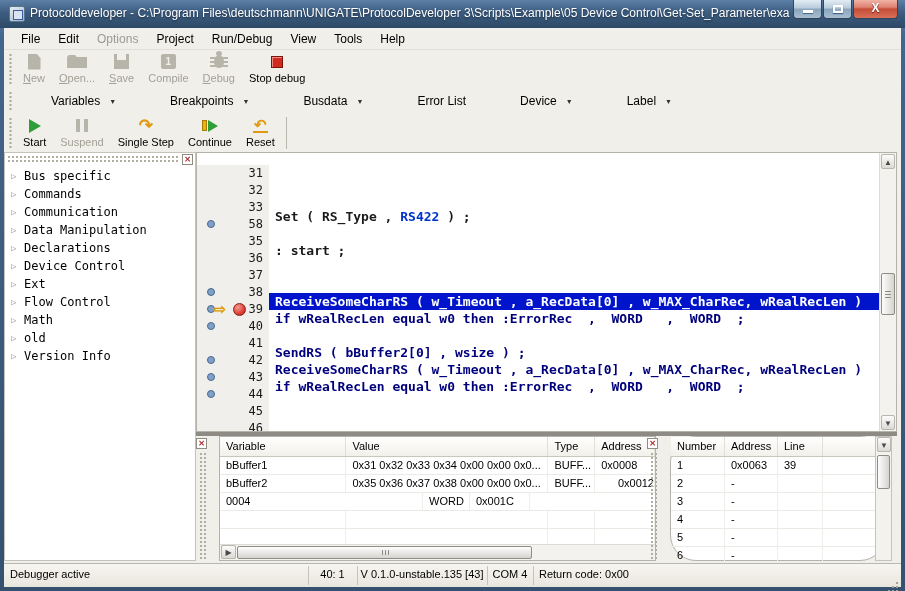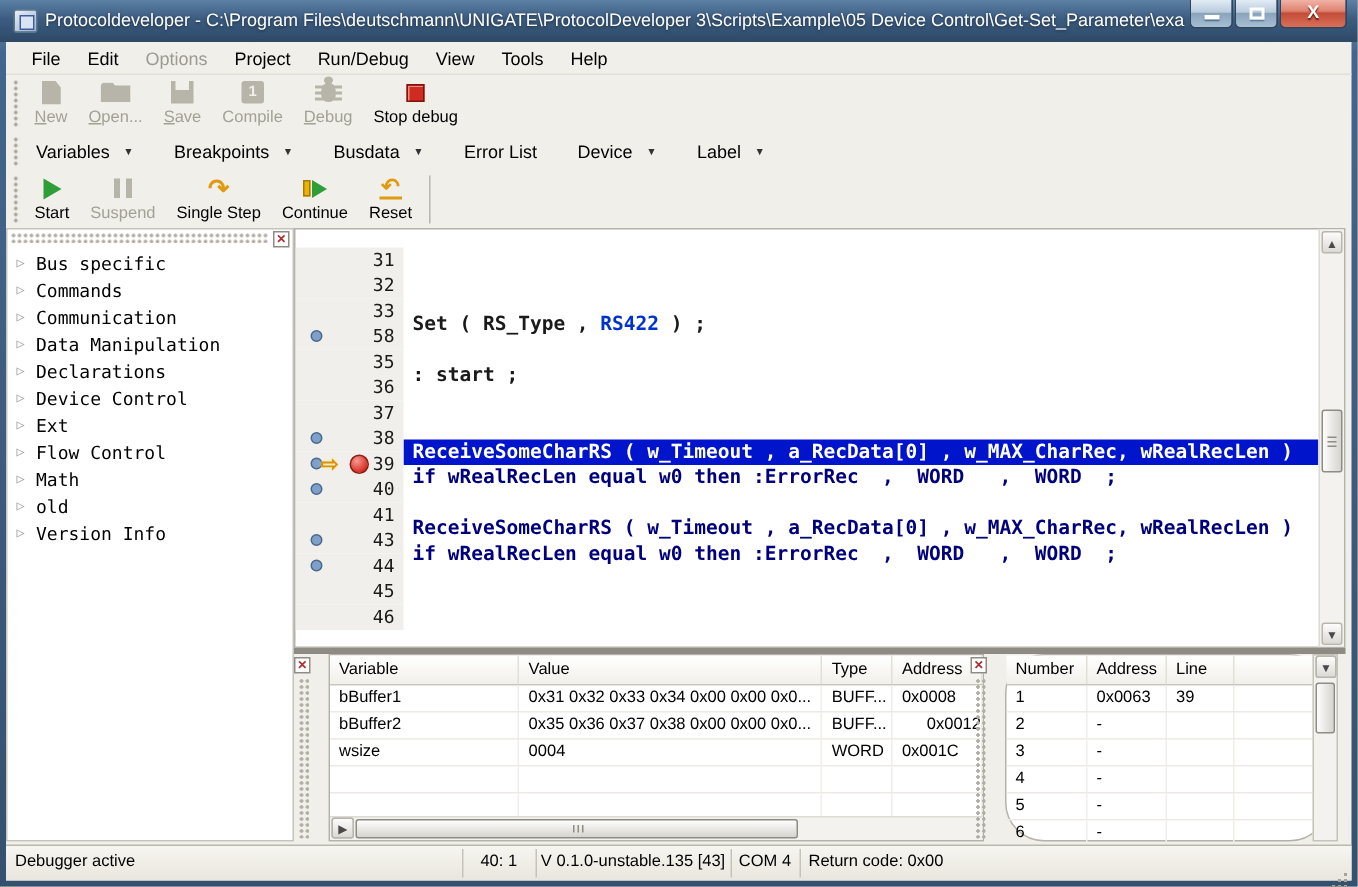--- a/index.html
+++ b/index.html
@@ -47,21 +47,21 @@
   .ic-new { width:13px; height:16px; background:#b7b4a9; clip-path:polygon(0 0,70% 0,100% 30%,100% 100%,0 100%); }
   .ic-open { width:20px; height:13px; background:#b7b4a9; clip-path:polygon(0 100%,0 15%,8% 0,40% 0,48% 15%,100% 15%,100% 100%); }
   .ic-save { width:15px; height:15px; background:#b7b4a9; position:relative; }
   .ic-save::after{ content:""; position:absolute; left:3px; top:0; width:9px; height:6px; background:#f1efe9; }
   .ic-compile { width:15px; height:15px; background:#b7b4a9; border-radius:2px; color:#f1efe9; font-size:10px; font-weight:bold; text-align:center; line-height:15px; }
   .ic-bug { width:10px; height:13px; background:#b7b4a9; border-radius:50% 50% 45% 45%; position:relative; }
   .ic-bug::before{ content:""; position:absolute; left:2px; top:-4px; width:6px; height:5px; border-radius:50%; background:#b7b4a9; }
   .ic-bug::after{ content:""; position:absolute; left:-4px; top:2px; width:18px; height:2px; background:#b7b4a9; box-shadow:0 4px #b7b4a9, 0 8px #b7b4a9; }
   .ic-stop { width:12px; height:12px; background:#cf2b20; border:1px solid #7c140d; box-shadow:inset 1px 1px 0 #f08a80; }
   
-  .tb2 { top:60px; height:26px; align-items:center; }
+  .tb2 { top:60px; height:26px; align-items:center;gap:27px; }
   .dd-btn { display:flex; align-items:center; padding:3px 8px; margin-right:11px; font-size:12px; color:#000; }
   .dd-arrow { font-size:7px; color:#333; margin-left:9px; }
   
   .tb3 { top:86px; height:38px; }
   .tb3 .sep { width:1px; align-self:stretch; margin:3px 4px; background:#b9b6ad; }
   .ic-start { width:0; height:0; border-left:12px solid #2f9e38; border-top:7px solid transparent; border-bottom:7px solid transparent; }
   .ic-pause { display:flex; }
   .ic-pause i { width:4px; height:13px; background:#b7b4a9; margin:0 2px; }
   .ic-step { font-size:17px; font-weight:bold; color:#e09a12; line-height:15px; }
   .ic-cont { display:flex; align-items:center; }
@@ -406,20 +406,27 @@
           </div>
           <div class="ed-line">
             <div class="ed-gutter">
               <span class="ed-num">41</span>
             </div>
             <div class="ed-code"><span class="c-navy"></span></div>
           </div>
           <div class="ed-line">
             <div class="ed-gutter">
               <span class="ed-dot"></span>
+              <span class="ed-num">42</span>
+            </div>
+            <div class="ed-code"><span class="c-navy">SendRS ( bBuffer2[0] , wsize ) ;</span></div>
+          </div>
+          <div class="ed-line">
+            <div class="ed-gutter">
+              <span class="ed-dot"></span>
               <span class="ed-num">43</span>
             </div>
             <div class="ed-code"><span class="c-navy">ReceiveSomeCharRS ( w_Timeout , a_RecData[0] , w_MAX_CharRec, wRealRecLen )</span></div>
           </div>
           <div class="ed-line">
             <div class="ed-gutter">
               <span class="ed-dot"></span>
               <span class="ed-num">44</span>
             </div>
             <div class="ed-code"><span class="c-navy">if wRealRecLen equal w0 then :ErrorRec  ,  WORD   ,  WORD  ;</span></div>
@@ -467,21 +474,20 @@
             <div class="cell" style="width: 47px;">BUFF...</div>
             <div class="cell" style="width: 60px;">0x0008</div>
           </div>
           <div class="t-row">
             <div class="cell" style="width: 127px;">bBuffer2</div>
             <div class="cell" style="width: 203px;">0x35 0x36 0x37 0x38 0x00 0x00 0x0...</div>
             <div class="cell" style="width: 47px;">BUFF...</div>
             <div class="cell" style="width: 60px; text-align: right;">0x0012</div>
           </div>
           <div class="t-row">
-            <div class="cell" style="width: 127px;">wsize</div>
             <div class="cell" style="width: 203px;">0004</div>
             <div class="cell" style="width: 47px;">WORD</div>
             <div class="cell" style="width: 60px;">0x001C</div>
           </div>
           <div class="t-row">
             <div class="cell" style="width: 127px;"></div>
             <div class="cell" style="width: 203px;"></div>
             <div class="cell" style="width: 47px;"></div>
             <div class="cell" style="width: 60px;"></div>
           </div>

